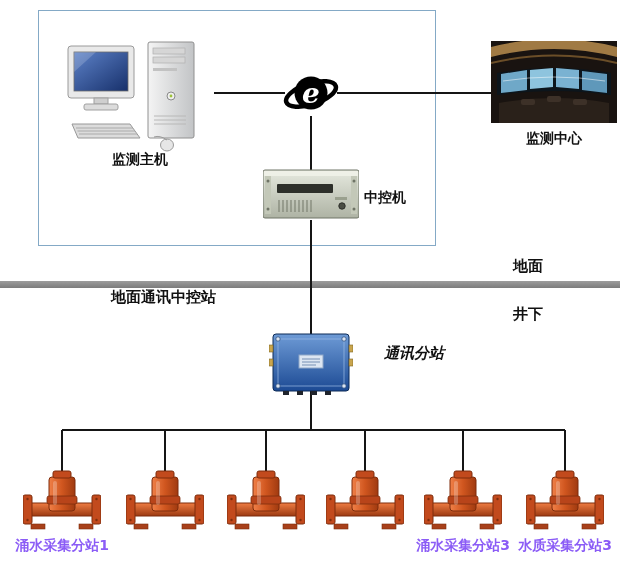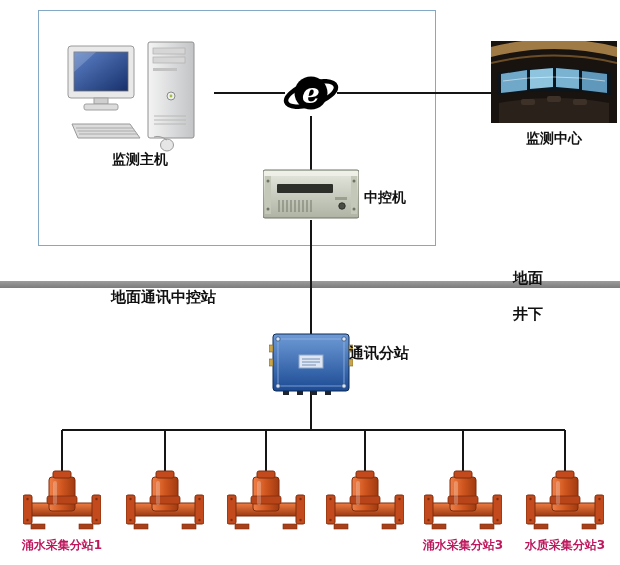--- a/index.html
+++ b/index.html
@@ -18,23 +18,23 @@
     color:#111111;
     font-weight:bold;
     white-space:nowrap;
   }
   .lbl-14 { font-size:14px; }
   .lbl-15 { font-size:15px; }
   .collector-label {
     position:absolute;
     width:104px;
     top:537px;
-    font-size:12px;
+    font-size:14px;
     font-weight:bold;
-    color:#be185d;
+    color:#8b5cf6;
     text-align:center;
     white-space:nowrap;
   }
   .surface-box {
     position:absolute;
     left:38px; top:10px;
     width:398px; height:236px;
     border:1px solid #84a9c6;
     background:transparent;
     z-index:0;
@@ -204,21 +204,21 @@
         <line x1="48" y1="34" x2="48" y2="46"></line>
       </g>
       <circle cx="79" cy="40" r="3.2" fill="#4a4d44" stroke="#2d2f2a"></circle>
       <rect x="72" y="31" width="12" height="3" fill="#9aa08e"></rect>
     </svg>
   </div>
   <div class="lbl lbl-14" style="left:364px; top:189px;">中控机</div>
 
   <div class="lbl lbl-15" style="left:111px; top:249px;margin-top:39px;">地面通讯中控站</div>
 
-  <div class="lbl lbl-15" style="left:513px; top:269px;">地面</div>
+  <div class="lbl lbl-15" style="left:513px; top:257px;">地面</div>
   <div class="lbl lbl-15" style="left:513px; top:305px;">井下</div>
 
   <div class="figure" style="left:269px; top:331px;">
     <svg width="84" height="64" viewBox="0 0 84 64">
       <rect x="4" y="3" width="76" height="57" rx="3" fill="url(#gradBlue)" stroke="#0d2a56"></rect>
       <rect x="9" y="8" width="66" height="47" fill="none" stroke="#9dbce6" stroke-width="1" opacity="0.7"></rect>
       <circle cx="9" cy="8" r="2.2" fill="#dbe4f2" stroke="#30507e" stroke-width="0.8"></circle>
       <circle cx="75" cy="8" r="2.2" fill="#dbe4f2" stroke="#30507e" stroke-width="0.8"></circle>
       <circle cx="9" cy="55" r="2.2" fill="#dbe4f2" stroke="#30507e" stroke-width="0.8"></circle>
       <circle cx="75" cy="55" r="2.2" fill="#dbe4f2" stroke="#30507e" stroke-width="0.8"></circle>
@@ -229,21 +229,21 @@
       <rect x="0" y="14" width="4" height="7" fill="#c9a54e" stroke="#7e6524" stroke-width="0.6"></rect>
       <rect x="0" y="28" width="4" height="7" fill="#c9a54e" stroke="#7e6524" stroke-width="0.6"></rect>
       <rect x="80" y="14" width="4" height="7" fill="#c9a54e" stroke="#7e6524" stroke-width="0.6"></rect>
       <rect x="80" y="28" width="4" height="7" fill="#c9a54e" stroke="#7e6524" stroke-width="0.6"></rect>
       <rect x="14" y="60" width="6" height="4" fill="#20242c"></rect>
       <rect x="28" y="60" width="6" height="4" fill="#20242c"></rect>
       <rect x="42" y="60" width="6" height="4" fill="#20242c"></rect>
       <rect x="56" y="60" width="6" height="4" fill="#20242c"></rect>
     </svg>
   </div>
-  <div class="lbl lbl-15" style="left:349px; top:344px;">通讯分站</div>
+  <div class="lbl lbl-15" style="left:384px; top:344px;font-style:italic;">通讯分站</div>
 
   <div class="figure" style="left:23px; top:468px;">
     <svg width="78" height="64" viewBox="0 0 78 64">
         <use href="#flowmeter"></use>
       </svg>
   </div>
   <div class="figure" style="left:126px; top:468px;">
     <svg width="78" height="64" viewBox="0 0 78 64">
         <use href="#flowmeter"></use>
       </svg>

